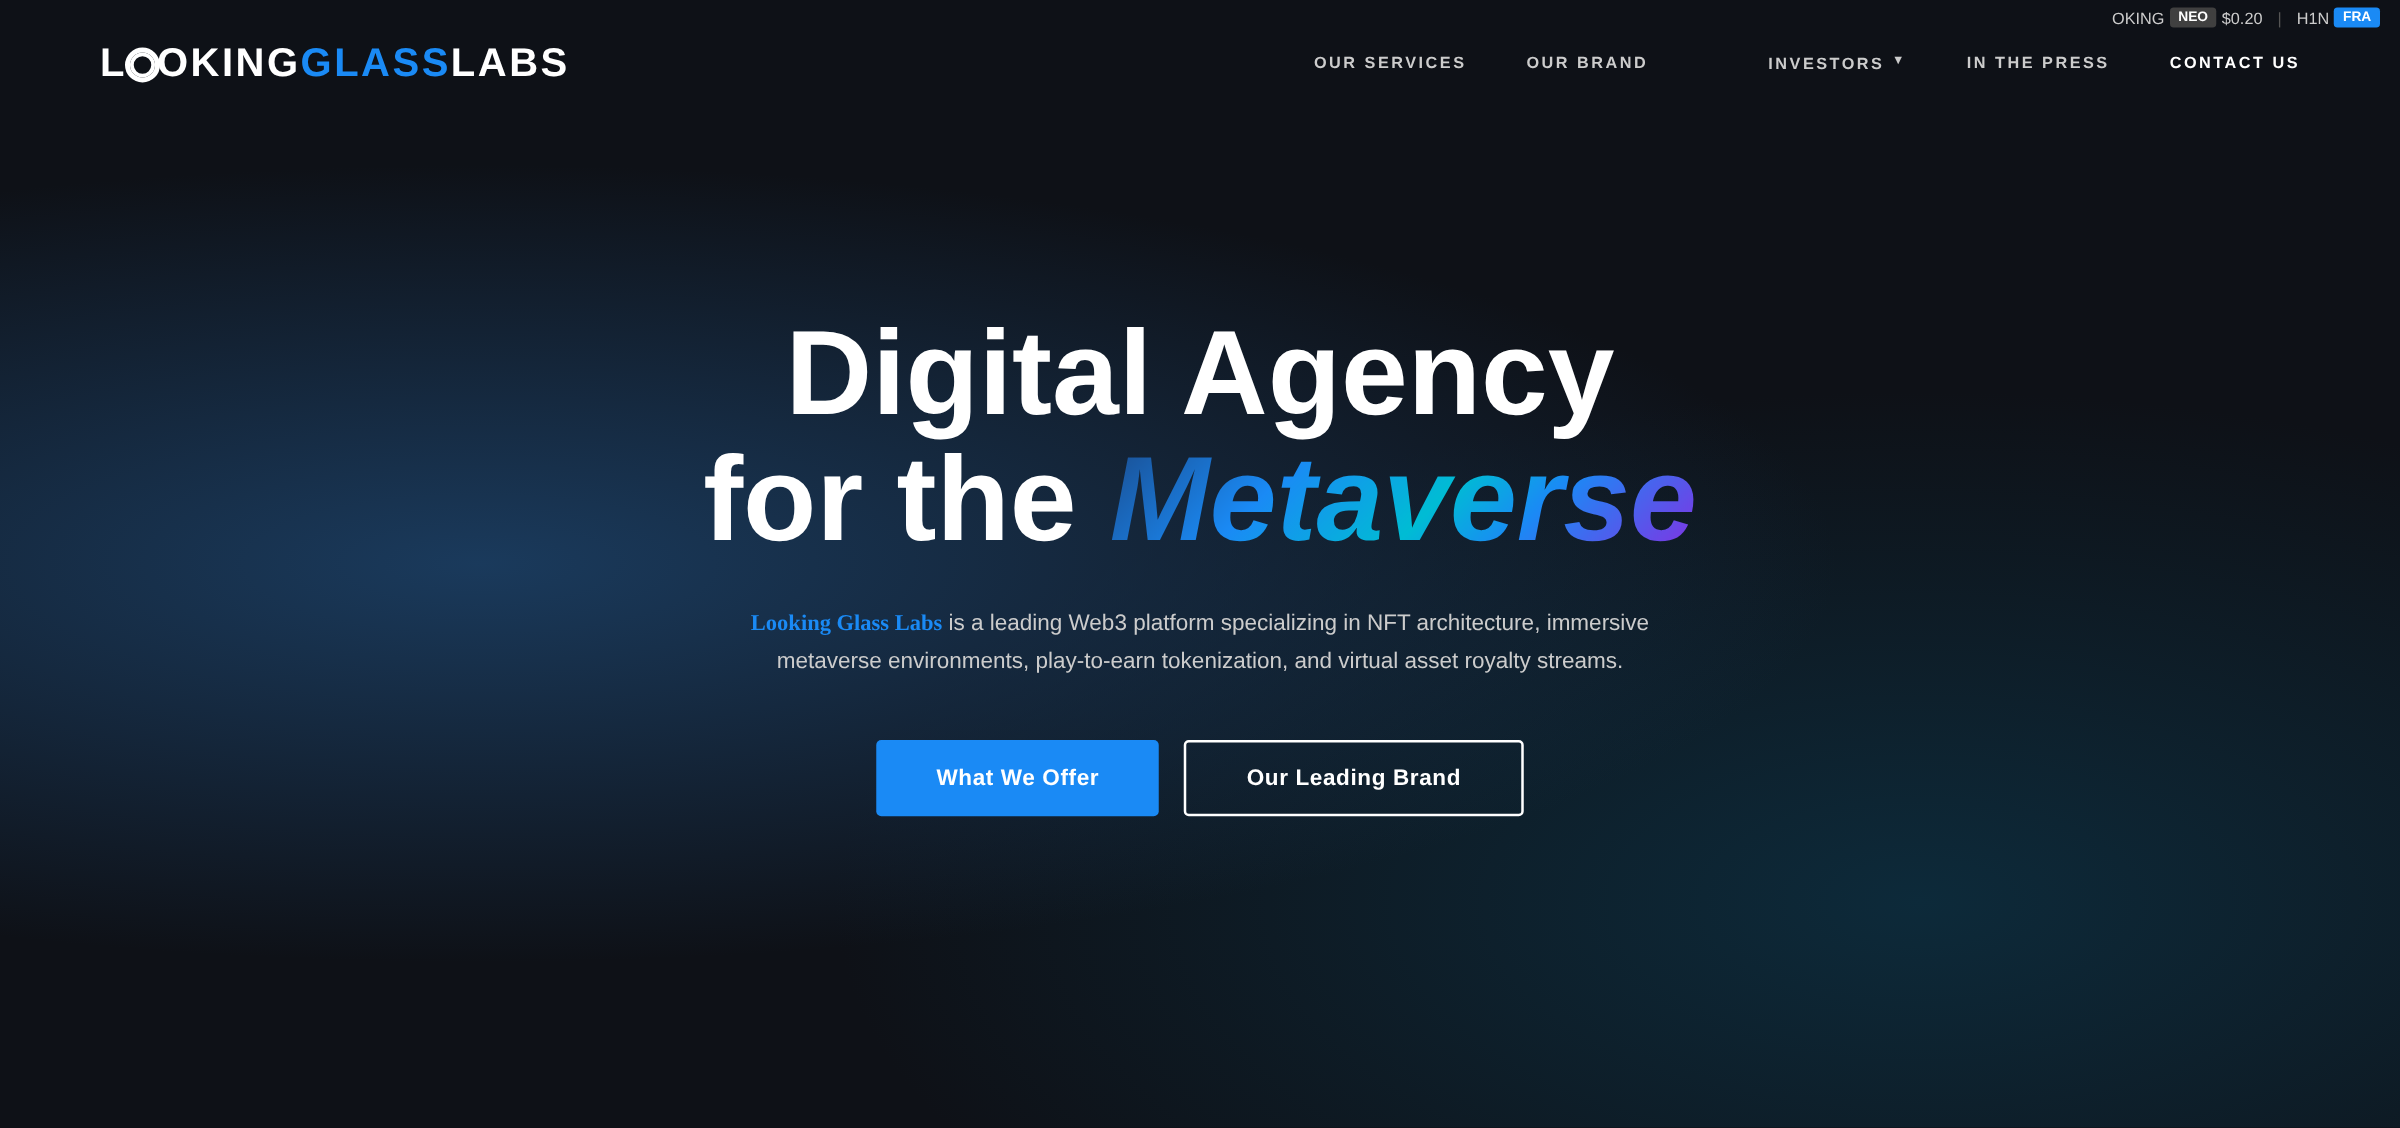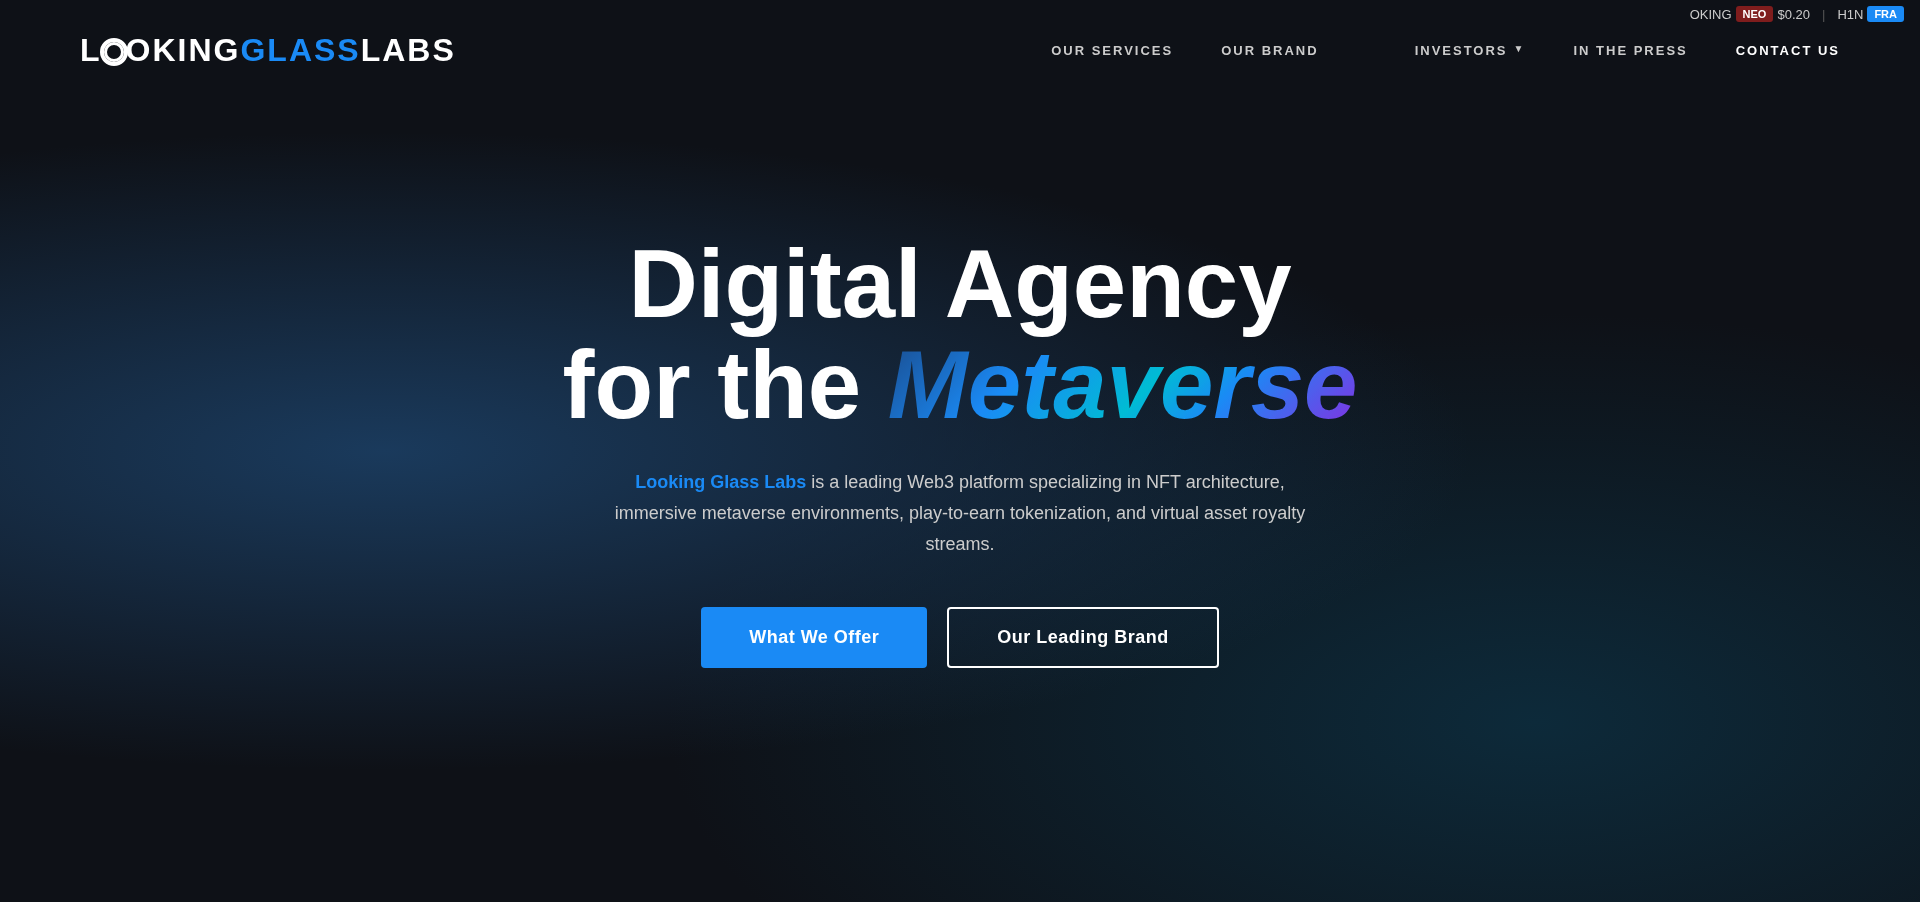--- a/index.html
+++ b/index.html
@@ -38,21 +38,21 @@
 
     .badge {
       padding: 2px 7px;
       border-radius: 3px;
       font-size: 11px;
       font-weight: bold;
       color: #fff;
     }
 
     .badge-neo {
-      background-color: #7f1d1d;
+      background-color: #404040;
     }
 
     .badge-fra {
       background-color: #1a8af5;
     }
 
     .ticker-divider {
       color: #555;
       margin: 0 4px;
     }
@@ -183,20 +183,21 @@
       font-size: 18px;
       color: #ccc;
       line-height: 1.7;
       max-width: 720px;
       margin-bottom: 48px;
     }
 
     .hero-description .brand-name {
       color: #1a8af5;
       font-weight: 700;
+      font-family: Liberation Serif, serif;
     }
 
     .hero-buttons {
       display: flex;
       gap: 20px;
       align-items: center;
       border-radius: 10px;
     }
 
     .btn-primary {

